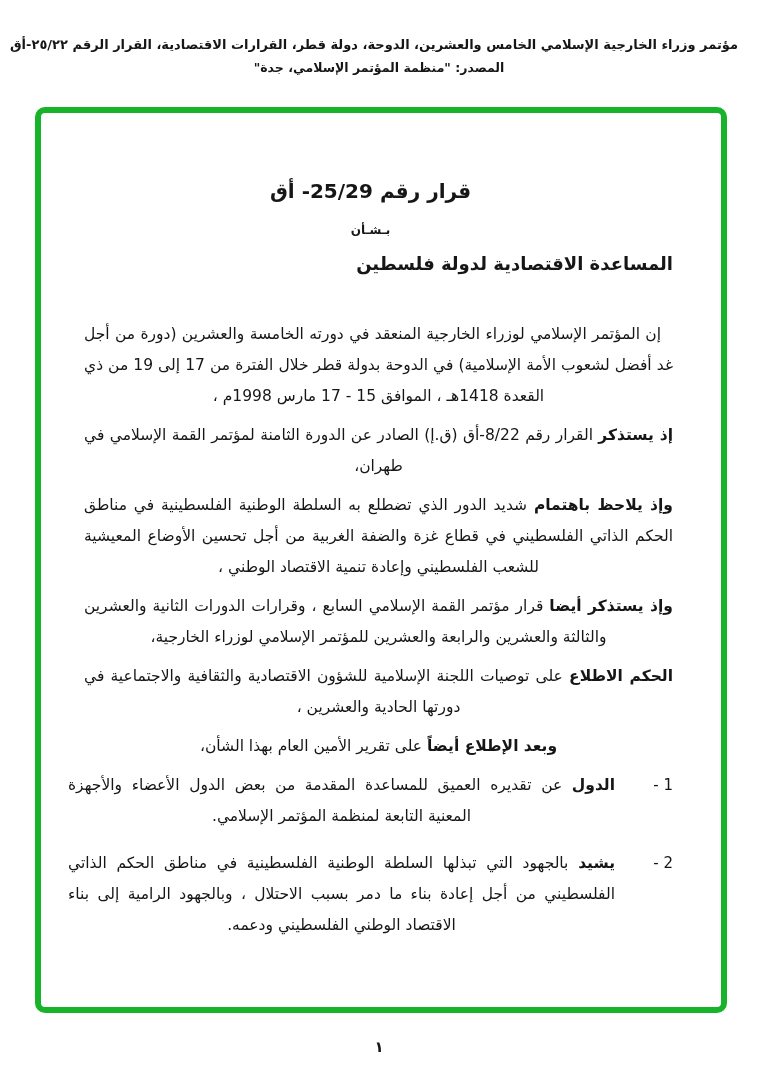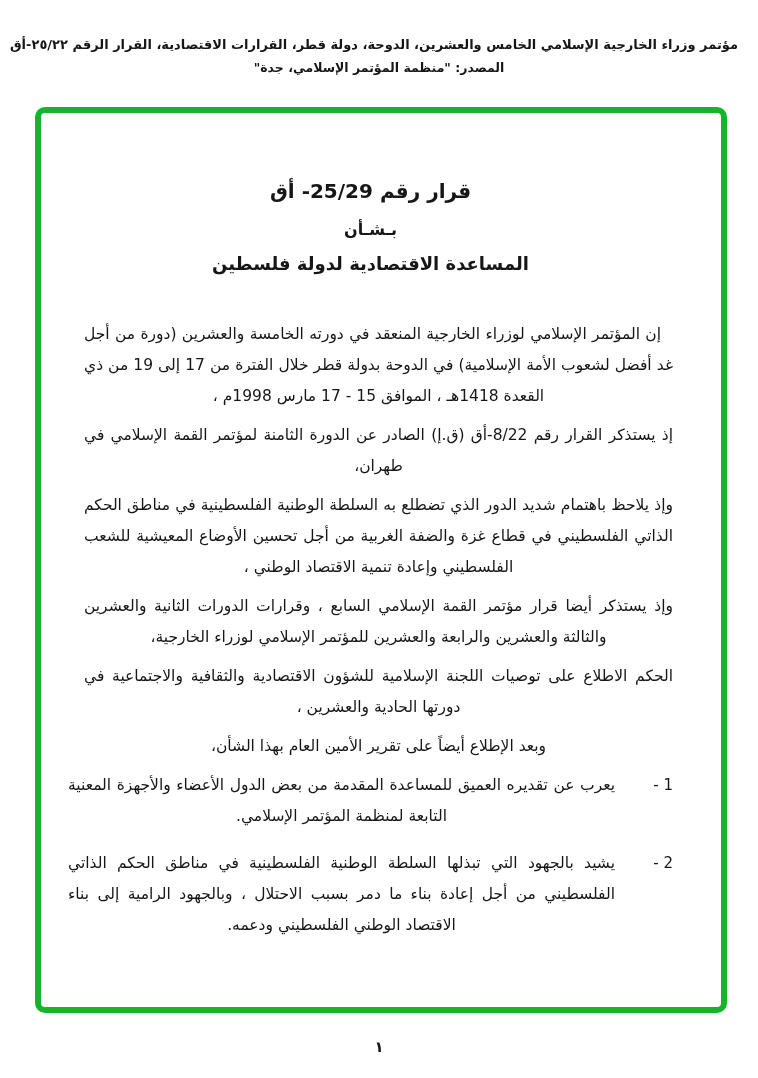--- a/index.html
+++ b/index.html
@@ -54,42 +54,42 @@
     direction: rtl;
   }
   .title1 {
     text-align: center;
     font-size: 20px;
     font-weight: 700;
     line-height: 26px;
   }
   .title2 {
     text-align: center;
-    font-size: 16px;
+    font-size: 12px;
     font-weight: 700;
     line-height: 20px;
     margin-top: 16px;
   }
   .title3 {
-    text-align: center;
+    text-align: right;
     font-size: 18px;
     font-weight: 700;
     line-height: 22px;
     margin-top: 13px;
   }
   .preamble { margin-top: 44px; }
   .preamble p {
     margin: 0 0 8px 16px;
     font-size: 15.5px;
     line-height: 31px;
     text-align: justify;
     text-align-last: center;
   }
   .preamble p.indent { text-indent: 12px; }
-  .lead { font-weight: 400; }
+  .lead { font-weight: 700; }
   
   .items { margin-top: 2px; }
   .item {
     display: flex;
     gap: 16px;
     margin-bottom: 16px;
   }
   .item-num {
     flex: 0 0 42px;
     font-size: 15px;
@@ -137,21 +137,21 @@
       <p><span class="lead">إذ يستذكر</span><span> القرار رقم 8/22-أق (ق.إ) الصادر عن الدورة الثامنة لمؤتمر القمة الإسلامي في طهران،</span></p>
       <p><span class="lead">وإذ يلاحظ باهتمام</span><span> شديد الدور الذي تضطلع به السلطة الوطنية الفلسطينية في مناطق الحكم الذاتي الفلسطيني في قطاع غزة والضفة الغربية من أجل تحسين الأوضاع المعيشية للشعب الفلسطيني وإعادة تنمية الاقتصاد الوطني ،</span></p>
       <p><span class="lead">وإذ يستذكر أيضا</span><span> قرار مؤتمر القمة الإسلامي السابع ، وقرارات الدورات الثانية والعشرين والثالثة والعشرين والرابعة والعشرين للمؤتمر الإسلامي لوزراء الخارجية،</span></p>
       <p><span class="lead">الحكم الاطلاع</span><span> على توصيات اللجنة الإسلامية للشؤون الاقتصادية والثقافية والاجتماعية في دورتها الحادية والعشرين ،</span></p>
       <p><span class="lead">وبعد الإطلاع أيضاً</span><span> على تقرير الأمين العام بهذا الشأن،</span></p>
     </div>
 
     <div class="items">
       <div class="item">
         <div class="item-num">1 -</div>
-        <div class="item-text"><span class="lead">يعرب</span><span> عن تقديره العميق للمساعدة المقدمة من  بعض الدول الأعضاء والأجهزة المعنية التابعة لمنظمة المؤتمر الإسلامي.</span></div>
+        <div class="item-text"><span class="lead">الدول</span><span> عن تقديره العميق للمساعدة المقدمة من  بعض الدول الأعضاء والأجهزة المعنية التابعة لمنظمة المؤتمر الإسلامي.</span></div>
       </div>
       <div class="item">
         <div class="item-num">2 -</div>
         <div class="item-text"><span class="lead">يشيد</span><span> بالجهود التي تبذلها السلطة الوطنية الفلسطينية في مناطق الحكم الذاتي الفلسطيني من أجل إعادة بناء ما دمر بسبب  الاحتلال ، وبالجهود الرامية إلى بناء الاقتصاد الوطني الفلسطيني ودعمه.</span></div>
       </div>
     </div>
   </div>
 
   <div class="page-num">١</div>
 

